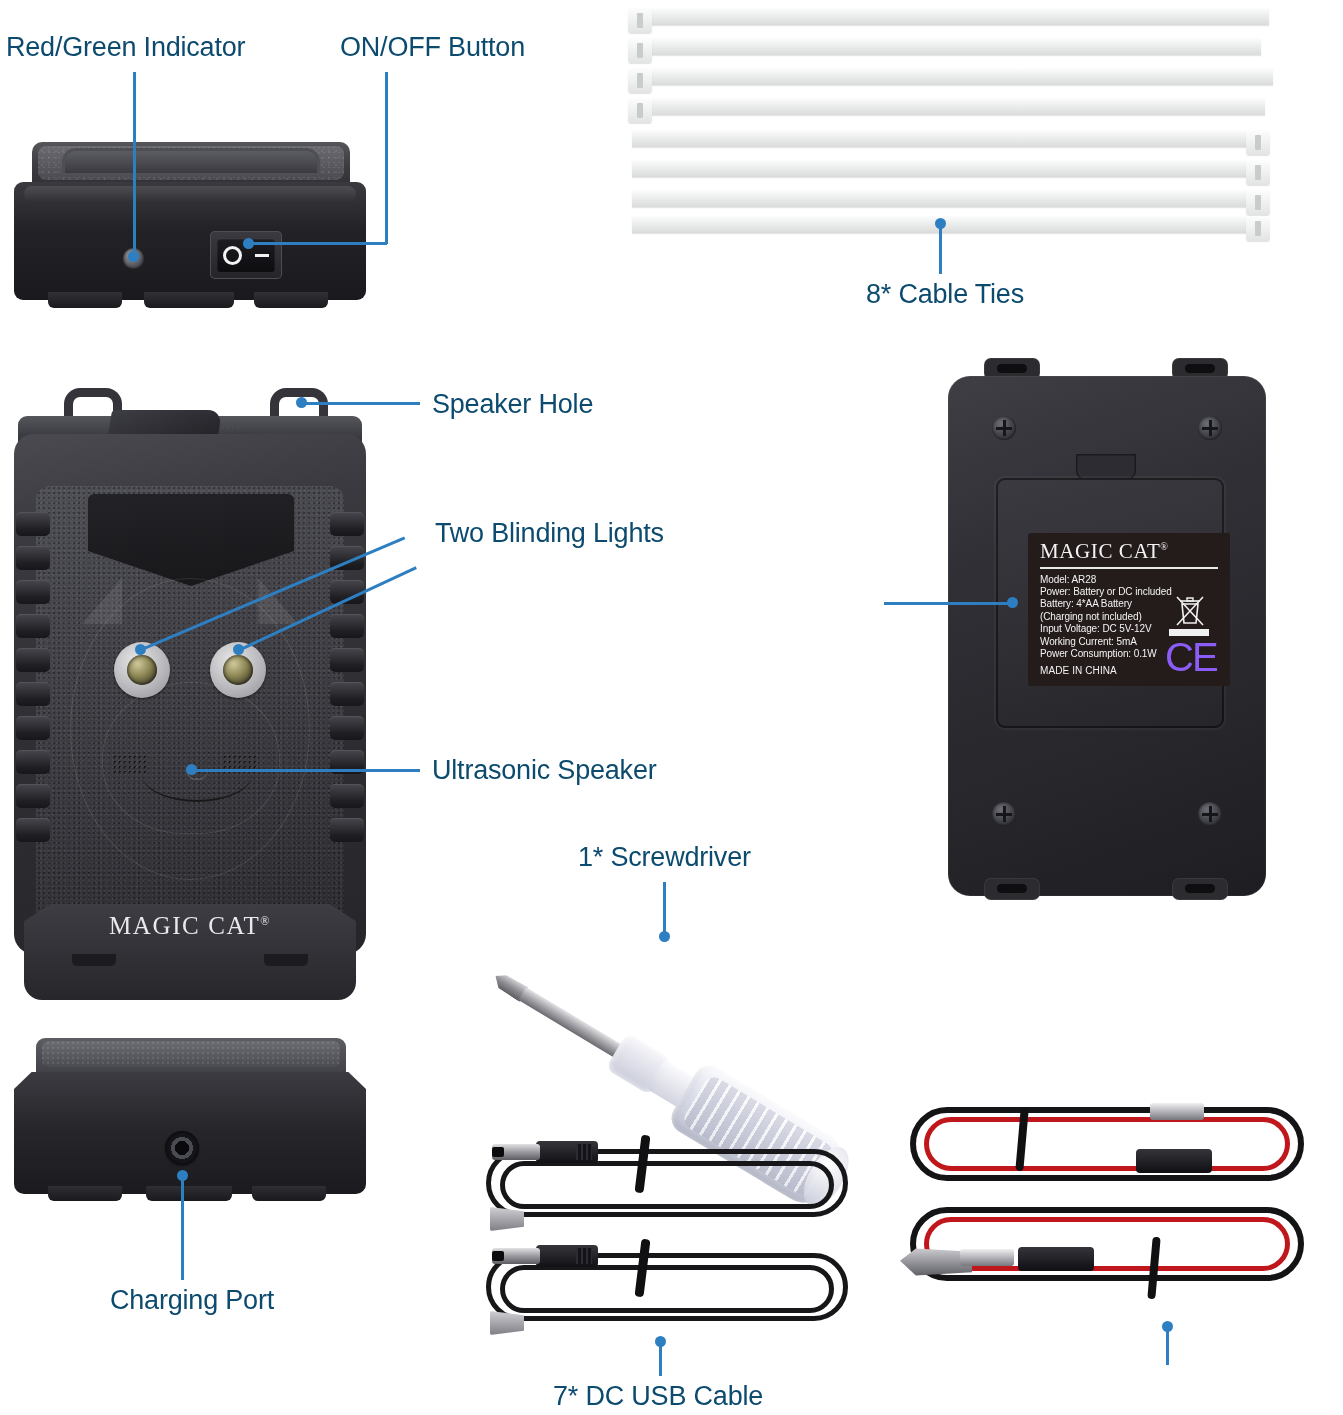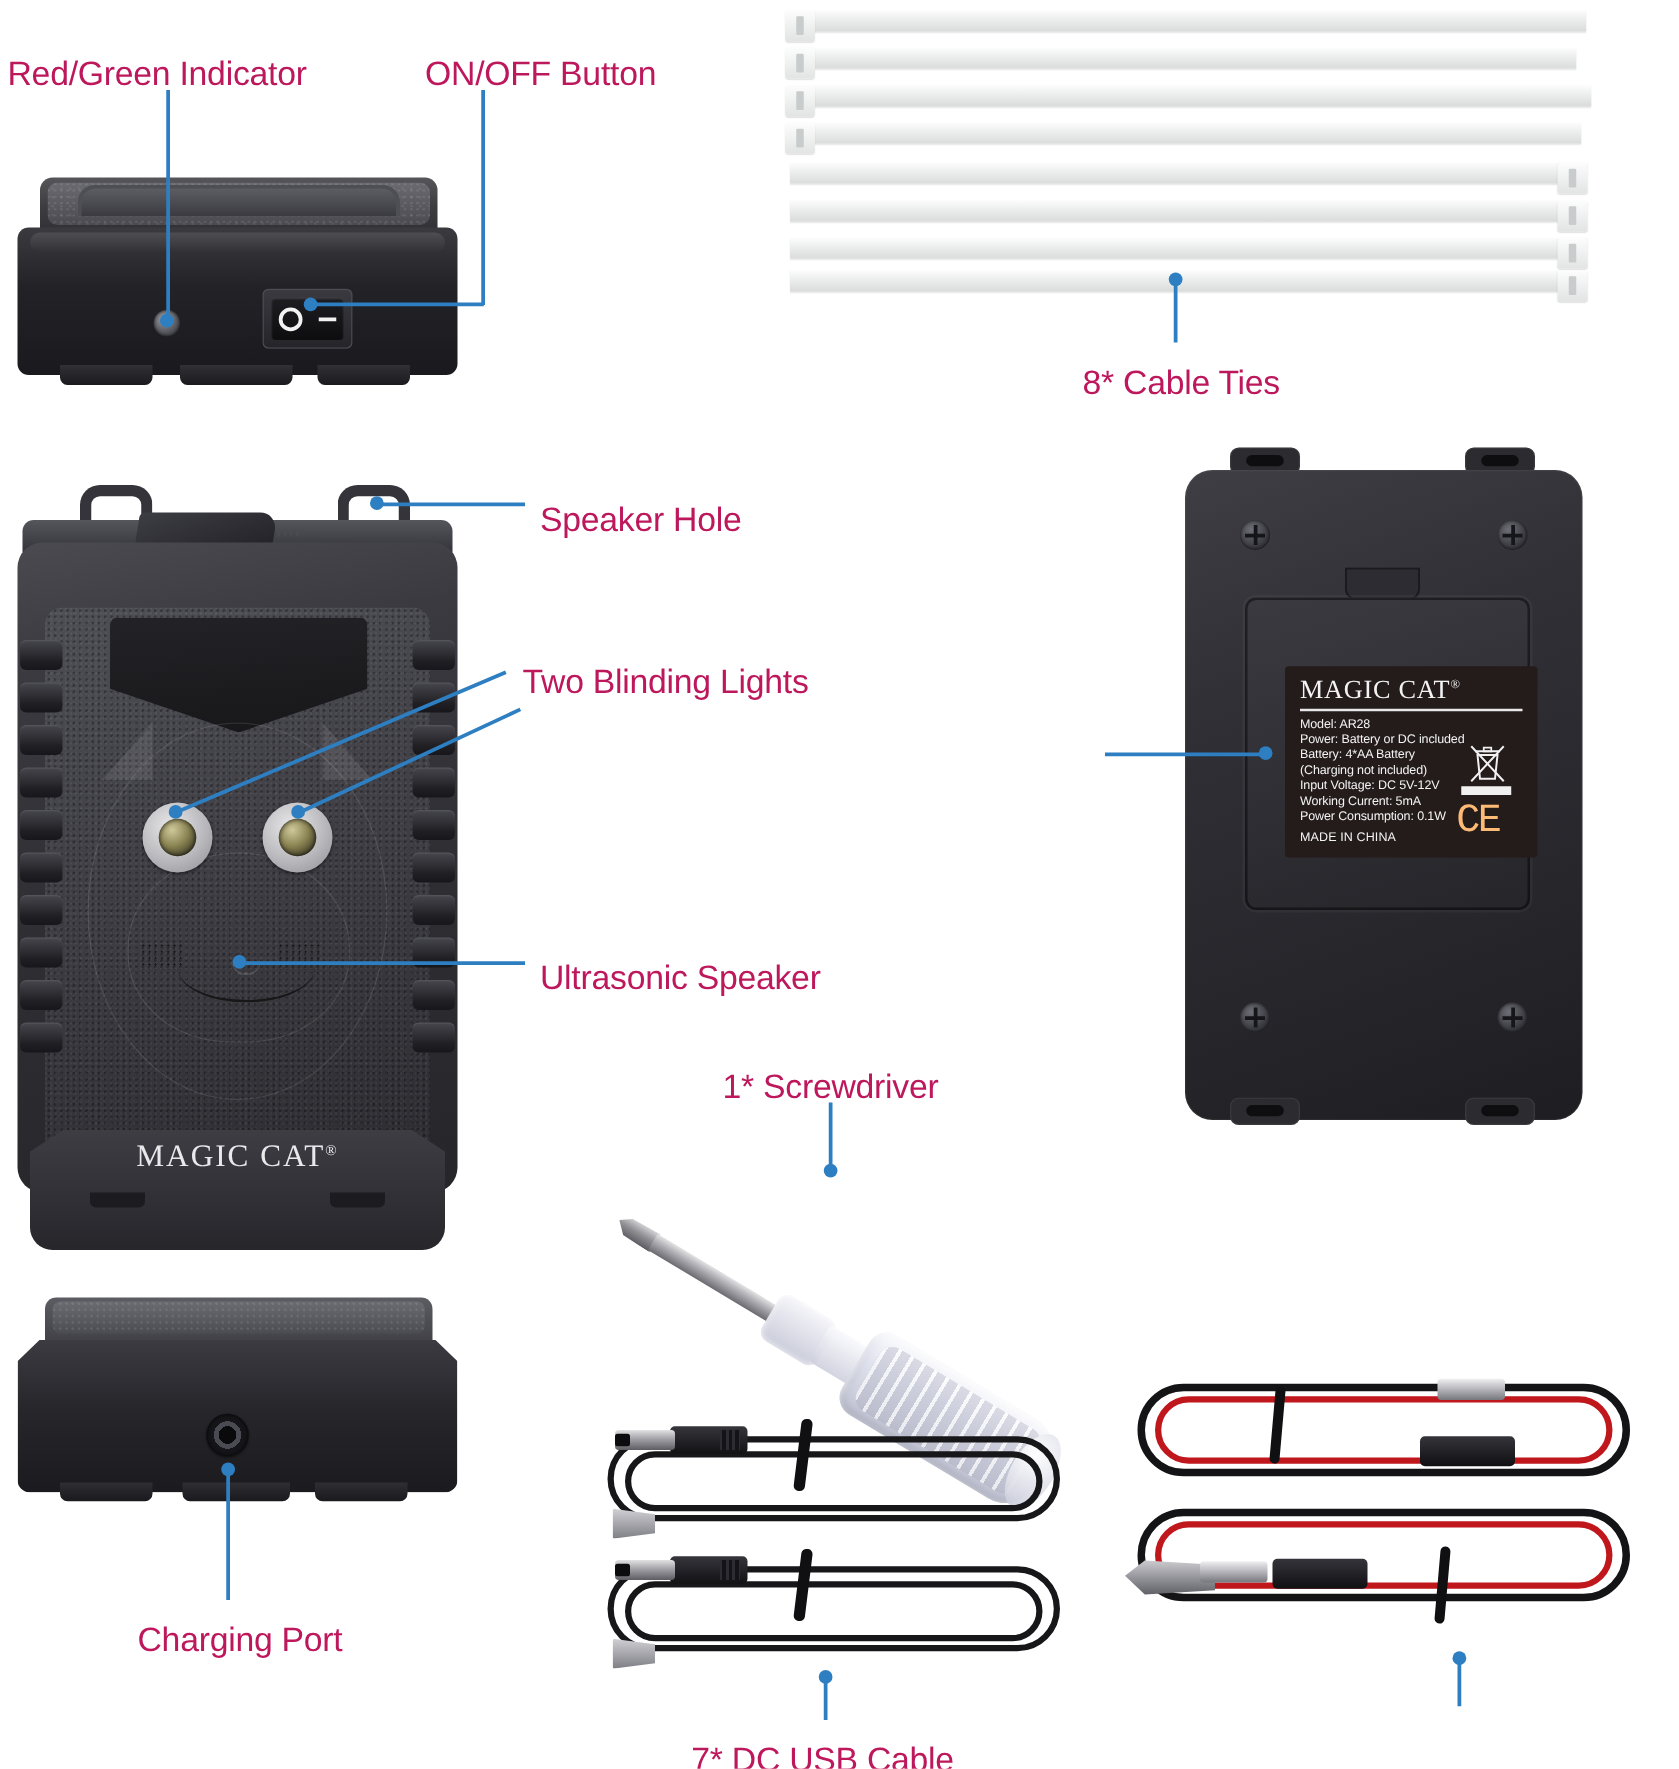--- a/index.html
+++ b/index.html
@@ -1,20 +1,20 @@
 <!DOCTYPE html>
 <html><head>
 <meta charset="utf-8">
 <style>
   html,body{margin:0;padding:0;background:#ffffff;}
   body{width:1343px;height:1415px;position:relative;overflow:hidden;
        font-family:"Liberation Sans",sans-serif;color:#111;}
   .stage{position:absolute;inset:0;}
-  .lbl{position:absolute;font-size:27px;font-weight:400;color:#be185d;
-       white-space:nowrap;letter-spacing:-0.2px;margin-top:12px;}
+  .lbl{position:absolute;font-size:27px;font-weight:400;color:#0c4a6e;
+       white-space:nowrap;letter-spacing:-0.2px;}
   .lead{position:absolute;background:#2e7fc2;}
   .leadh{height:2.5px;}
   .leadv{width:2.5px;}
   .dot{position:absolute;width:11px;height:11px;border-radius:50%;
        background:#2e7fc2;}
   .diag{position:absolute;transform-origin:0 0;height:2.5px;background:#2e7fc2;}
 
   
   .topunit{position:absolute;left:14px;top:142px;width:352px;height:182px;}
   .tu-cap{position:absolute;left:18px;top:0;width:318px;height:52px;
@@ -154,22 +154,22 @@
       color:#f3f3f3;}
   .lb-brand{font-family:"Liberation Serif",serif;font-size:21px;letter-spacing:.6px;
       text-align:left;line-height:1;}
   .lb-brand sup{font-size:10px;vertical-align:super;}
   .lb-rule{height:1.5px;background:#e8e8e8;margin:5px 0 5px;}
   .lb-spec{font-size:10px;line-height:12.4px;letter-spacing:-.1px;}
   .lb-made{font-size:10px;margin-top:5px;letter-spacing:.1px;}
   .lb-marks{position:absolute;right:9px;bottom:7px;width:58px;height:84px;}
   .weee{position:absolute;left:12px;top:0;width:30px;height:32px;}
   .weee-bar{position:absolute;left:6px;top:34px;width:40px;height:7px;background:#f0f0f0;}
-  .ce{position:absolute;left:2px;top:46px;font-size:32px;line-height:32px;
-      font-family:Liberation Mono, monospace;letter-spacing:-2px;color:#fdba74;}
+  .ce{position:absolute;left:2px;top:46px;font-size:40px;line-height:32px;
+      font-family:Liberation Sans, sans-serif;letter-spacing:-2px;color:#8b5cf6;}
 
   
   .ties{position:absolute;left:628px;top:4px;width:645px;height:226px;}
   .tie{position:absolute;height:17px;
       background:linear-gradient(180deg,#fdfdfd,#eceded 45%,#dadcdc);
       box-shadow:0 1px 1px rgba(0,0,0,.10);}
   .tie-head{position:absolute;width:24px;height:25px;top:-4px;
       background:linear-gradient(180deg,#fdfdfd,#e2e4e4);border-radius:3px;
       box-shadow:0 1px 1px rgba(0,0,0,.12);}
   .tie-head::after{content:"";position:absolute;left:9px;top:5px;width:6px;height:15px;
@@ -351,21 +351,21 @@
       <span>MAGIC CAT</span><sup>®</sup>
     </div>
     <div class="d-pad" style="left:58px;"></div>
     <div class="d-pad" style="left:250px;"></div>
   </div>
 
   <div class="dot" style="left:296px;top:397px;"></div>
   <div class="lead leadh" style="left:302px;top:402px;width:118px;"></div>
   <div class="lbl" style="left:432px;top:389px;">Speaker Hole</div>
 
-  <div class="lbl" style="left:418px;top:518px;text-align:right;">Two Blinding Lights</div>
+  <div class="lbl" style="left:435px;top:518px;text-align:right;">Two Blinding Lights</div>
   <div class="diag" style="left:139px;top:649px;width:288px;transform:rotate(-23deg);"></div>
   <div class="diag" style="left:238px;top:649px;width:196px;transform:rotate(-25deg);"></div>
   <div class="dot" style="left:135px;top:644px;"></div>
   <div class="dot" style="left:233px;top:644px;"></div>
 
   <div class="dot" style="left:186px;top:764px;"></div>
   <div class="lead leadh" style="left:192px;top:769px;width:228px;"></div>
   <div class="lbl" style="left:432px;top:755px;">Ultrasonic Speaker</div>
 
   <div class="back">

